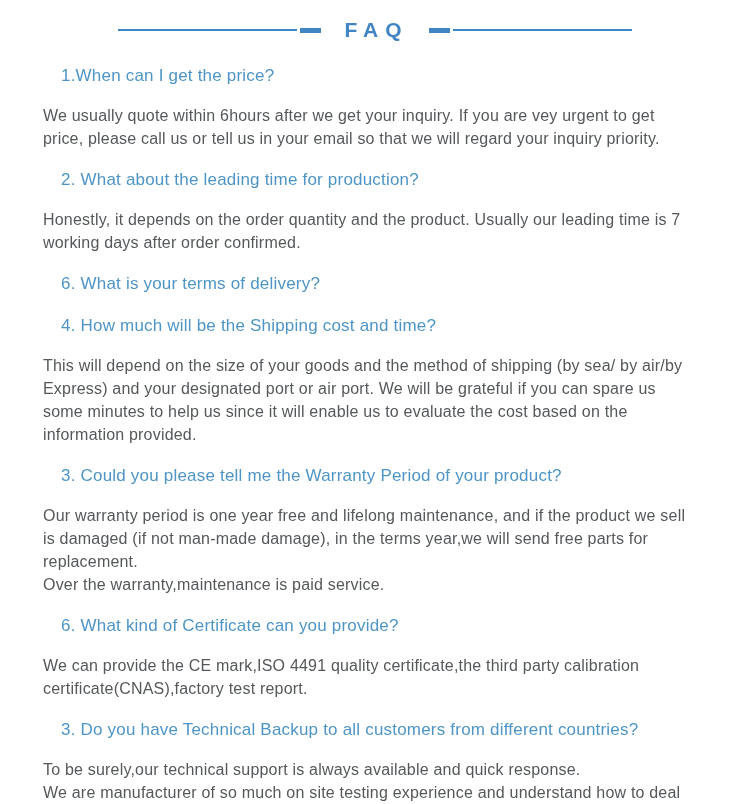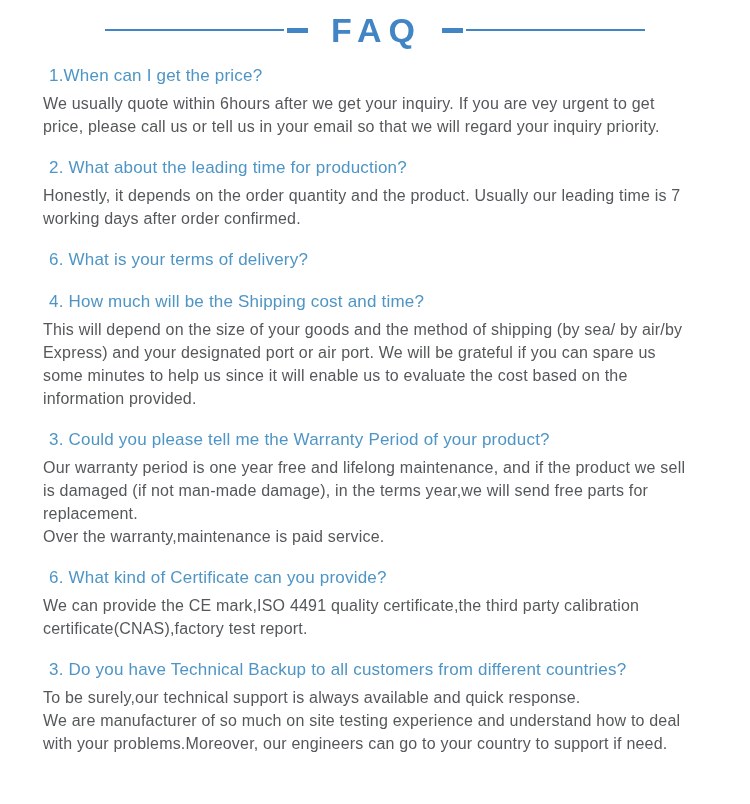--- a/index.html
+++ b/index.html
@@ -34,38 +34,38 @@
     height: 2px;
     background: var(--accent, #4285C5);
   }
   .rule .thick-dash {
     width: 21px;
     height: 5px;
     background: var(--accent, #4285C5);
   }
   .faq-title {
     margin: 0 20px 0 23px;
-    font-size: 34px;
+    font-size: 21px;
     font-weight: 700;
     letter-spacing: 7px;
     color: var(--accent, #4285C5);
     line-height: 34px;
   }
   
   .faq-list {
     margin-top: 17px;
     padding-left: 43px;
     width: 700px;
     box-sizing: border-box;
   }
   .faq-item {
     margin: 0 0 18px 0;
   }
   .faq-item .q {
-    margin: 4px;
+    margin: 16px;
     padding-left: 2px;
     font-size: 17px;
     font-weight: 400;
     letter-spacing: 0.2px;
     line-height: 24px;
     color: var(--question-color, #4E95C5);
   }
   .faq-item .a {
     margin: 0;
     font-size: 16px;

